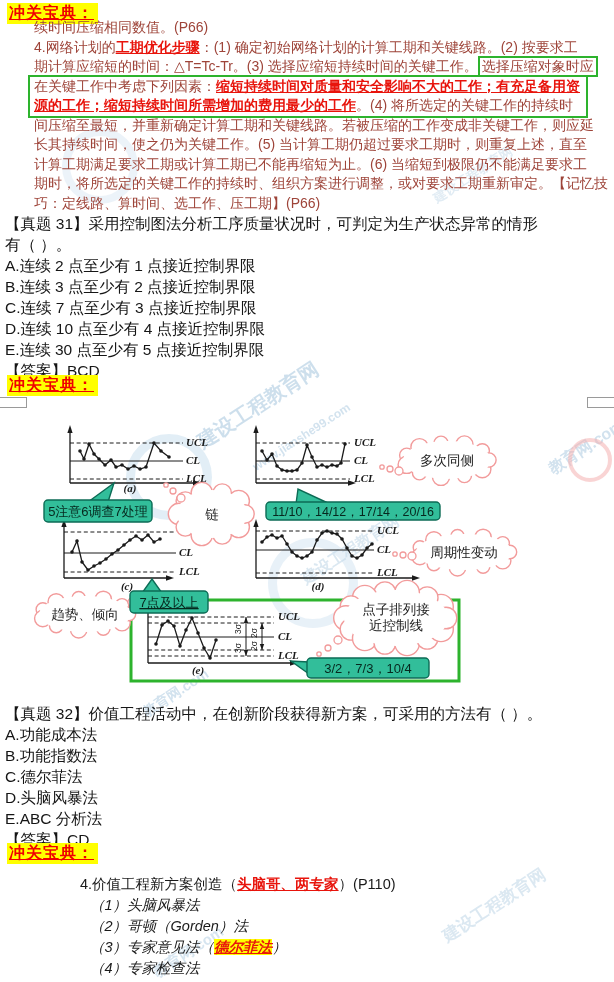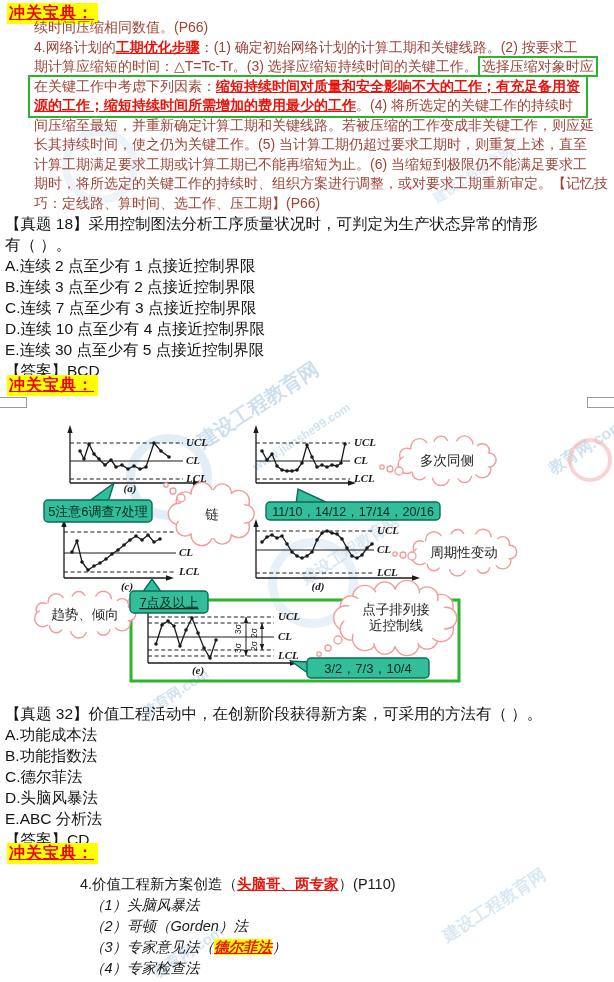--- a/index.html
+++ b/index.html
@@ -83,21 +83,21 @@
       <div class="pline"><span class="rb">源的工作；缩短持续时间所需增加的费用最少的工作</span><span>。(4) 将所选定的关键工作的持续时</span></div>
     </div>
     <div class="pline"><span>间压缩至最短，并重新确定计算工期和关键线路。若被压缩的工作变成非关键工作，则应延</span></div>
     <div class="pline"><span>长其持续时间，使之仍为关键工作。(5) 当计算工期仍超过要求工期时，则重复上述，直至</span></div>
     <div class="pline"><span>计算工期满足要求工期或计算工期已不能再缩短为止。(6) 当缩短到极限仍不能满足要求工</span></div>
     <div class="pline"><span>期时，将所选定的关键工作的持续时、组织方案进行调整，或对要求工期重新审定。【记忆技</span></div>
     <div class="pline"><span>巧：定线路、算时间、选工作、压工期】(P66)</span></div>
   </div>
 
   <div id="q31" class="qblock">
-    <div class="qline">【真题 18】采用控制图法分析工序质量状况时，可判定为生产状态异常的情形</div>
+    <div class="qline">【真题 31】采用控制图法分析工序质量状况时，可判定为生产状态异常的情形</div>
     <div class="qline">有（  ）。</div>
     <div class="qline">A.连续 2 点至少有 1 点接近控制界限</div>
     <div class="qline">B.连续 3 点至少有 2 点接近控制界限</div>
     <div class="qline">C.连续 7 点至少有 3 点接近控制界限</div>
     <div class="qline">D.连续 10 点至少有 4 点接近控制界限</div>
     <div class="qline">E.连续 30 点至少有 5 点接近控制界限</div>
     <div class="qline">【答案】BCD</div>
   </div>
 
   <div class="hl-head" style="top:375px;">冲关宝典：</div>

